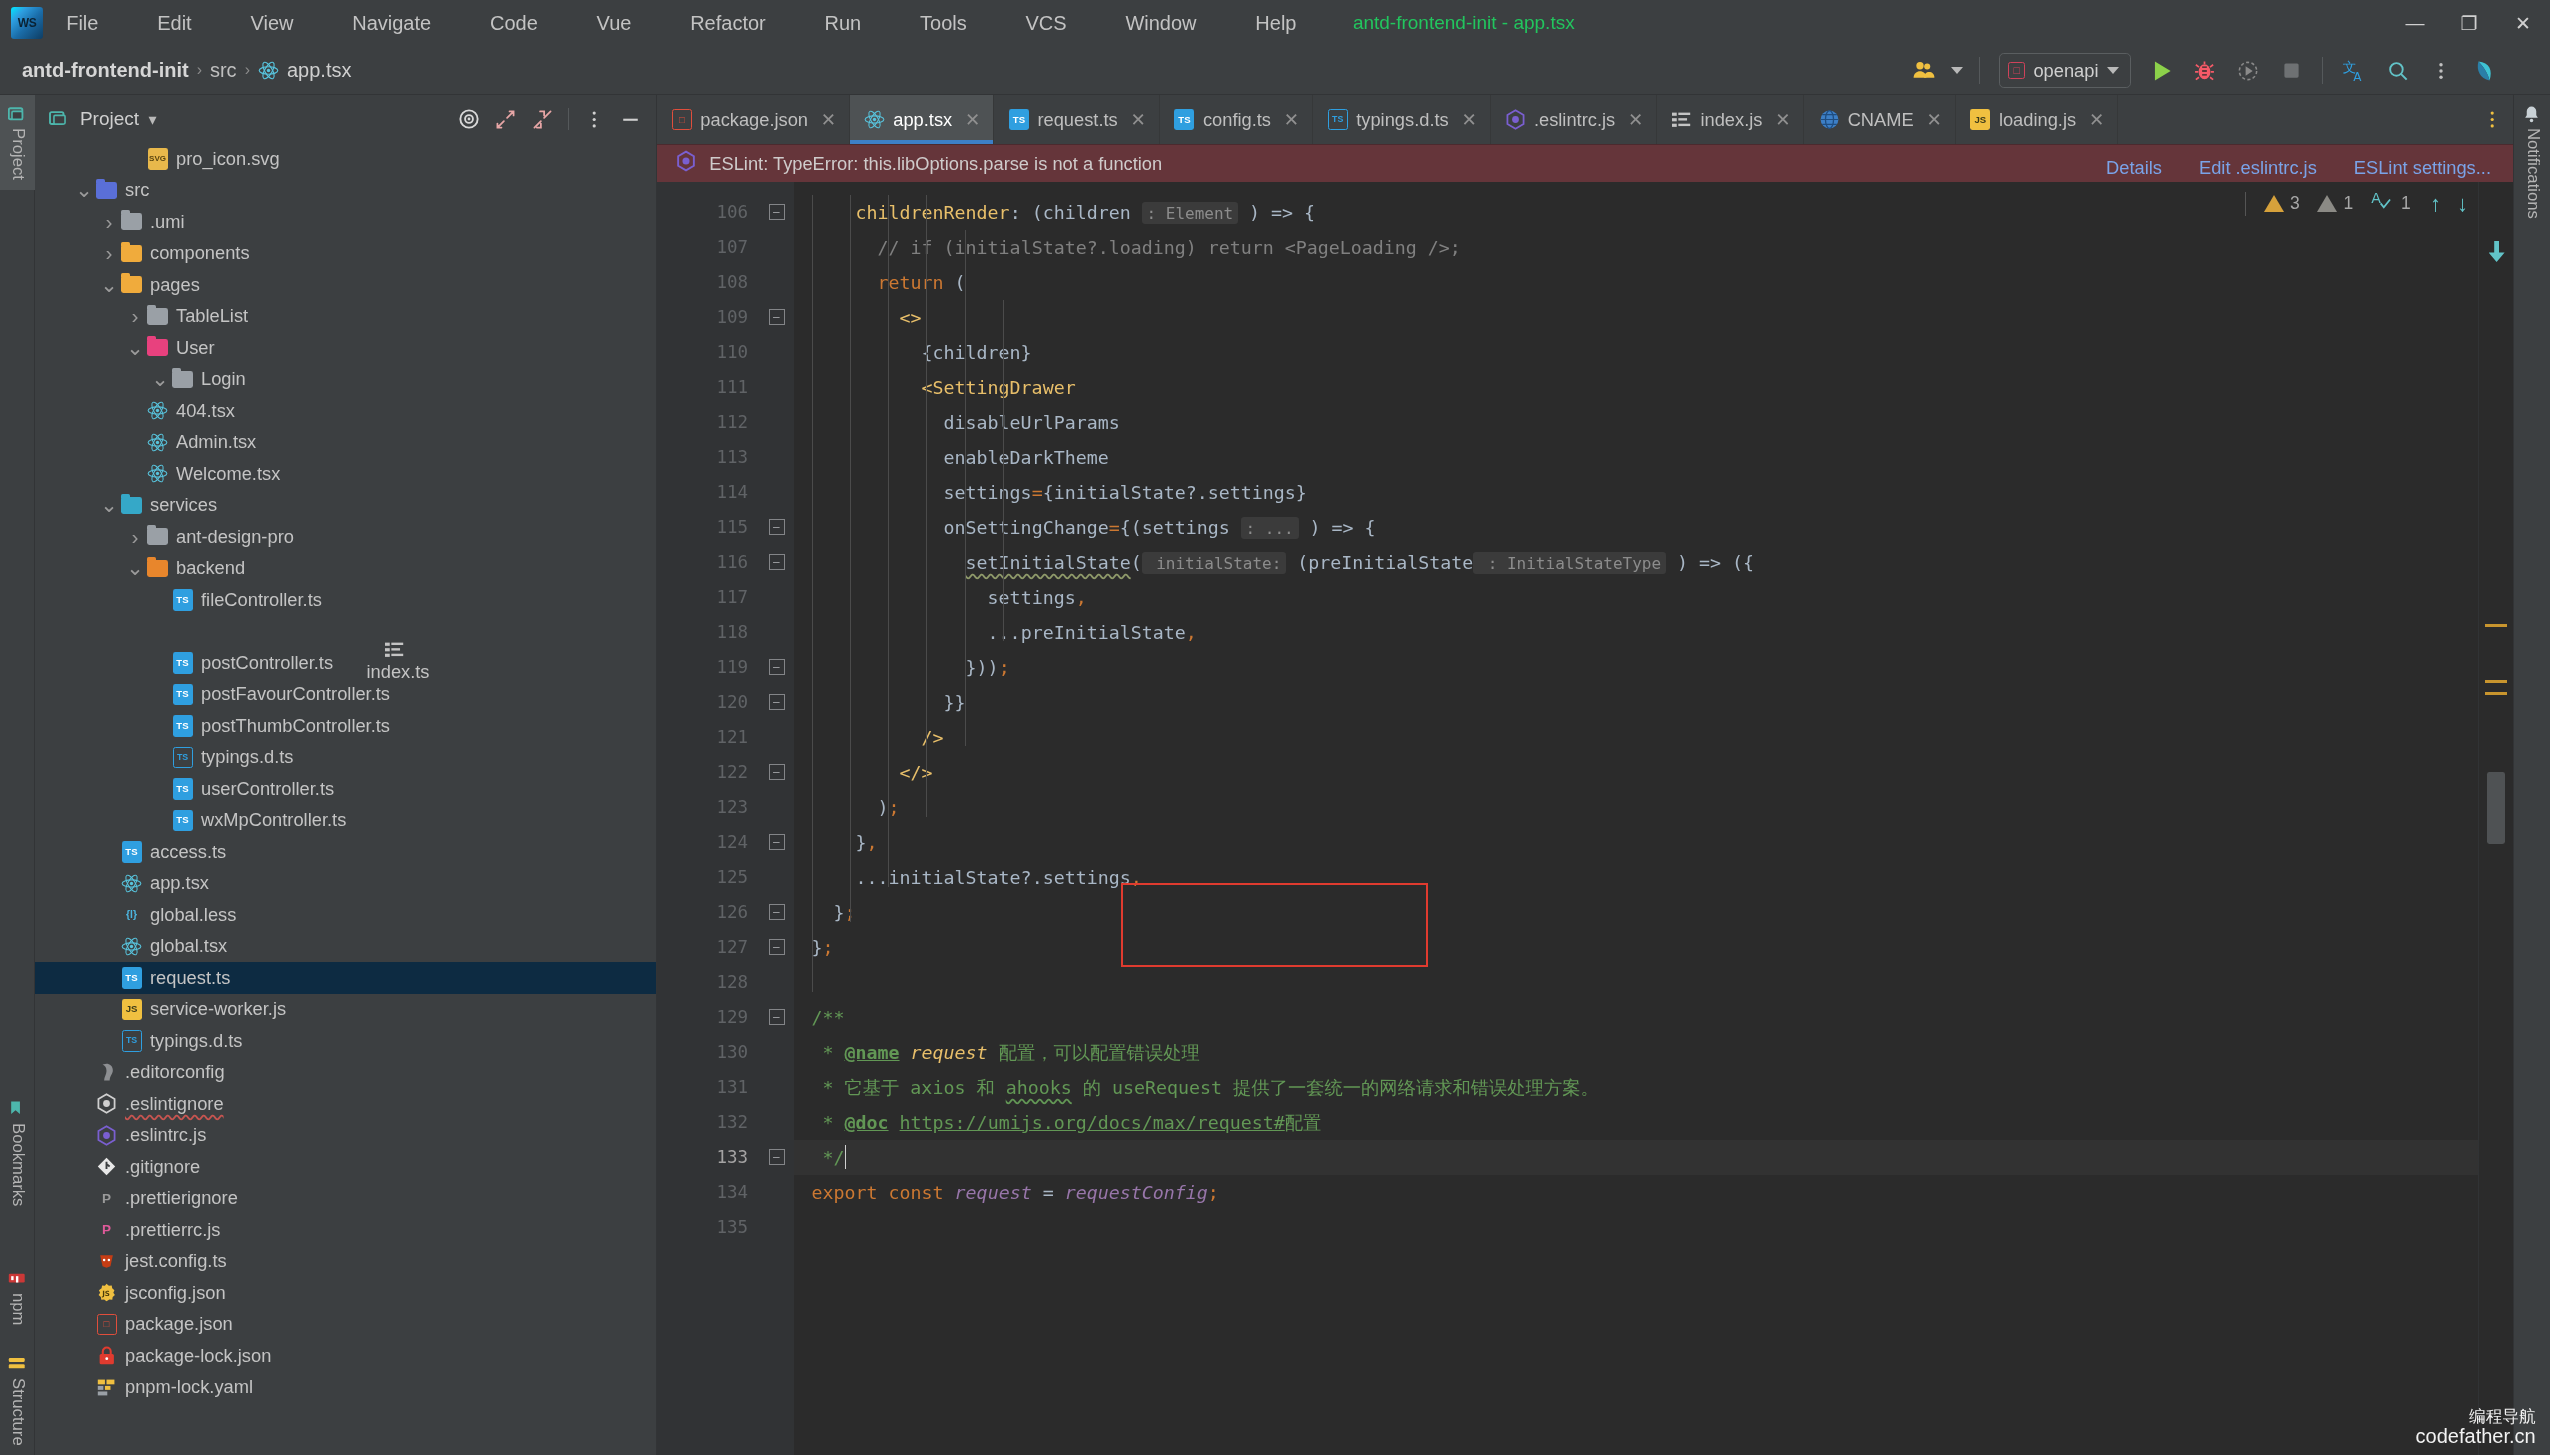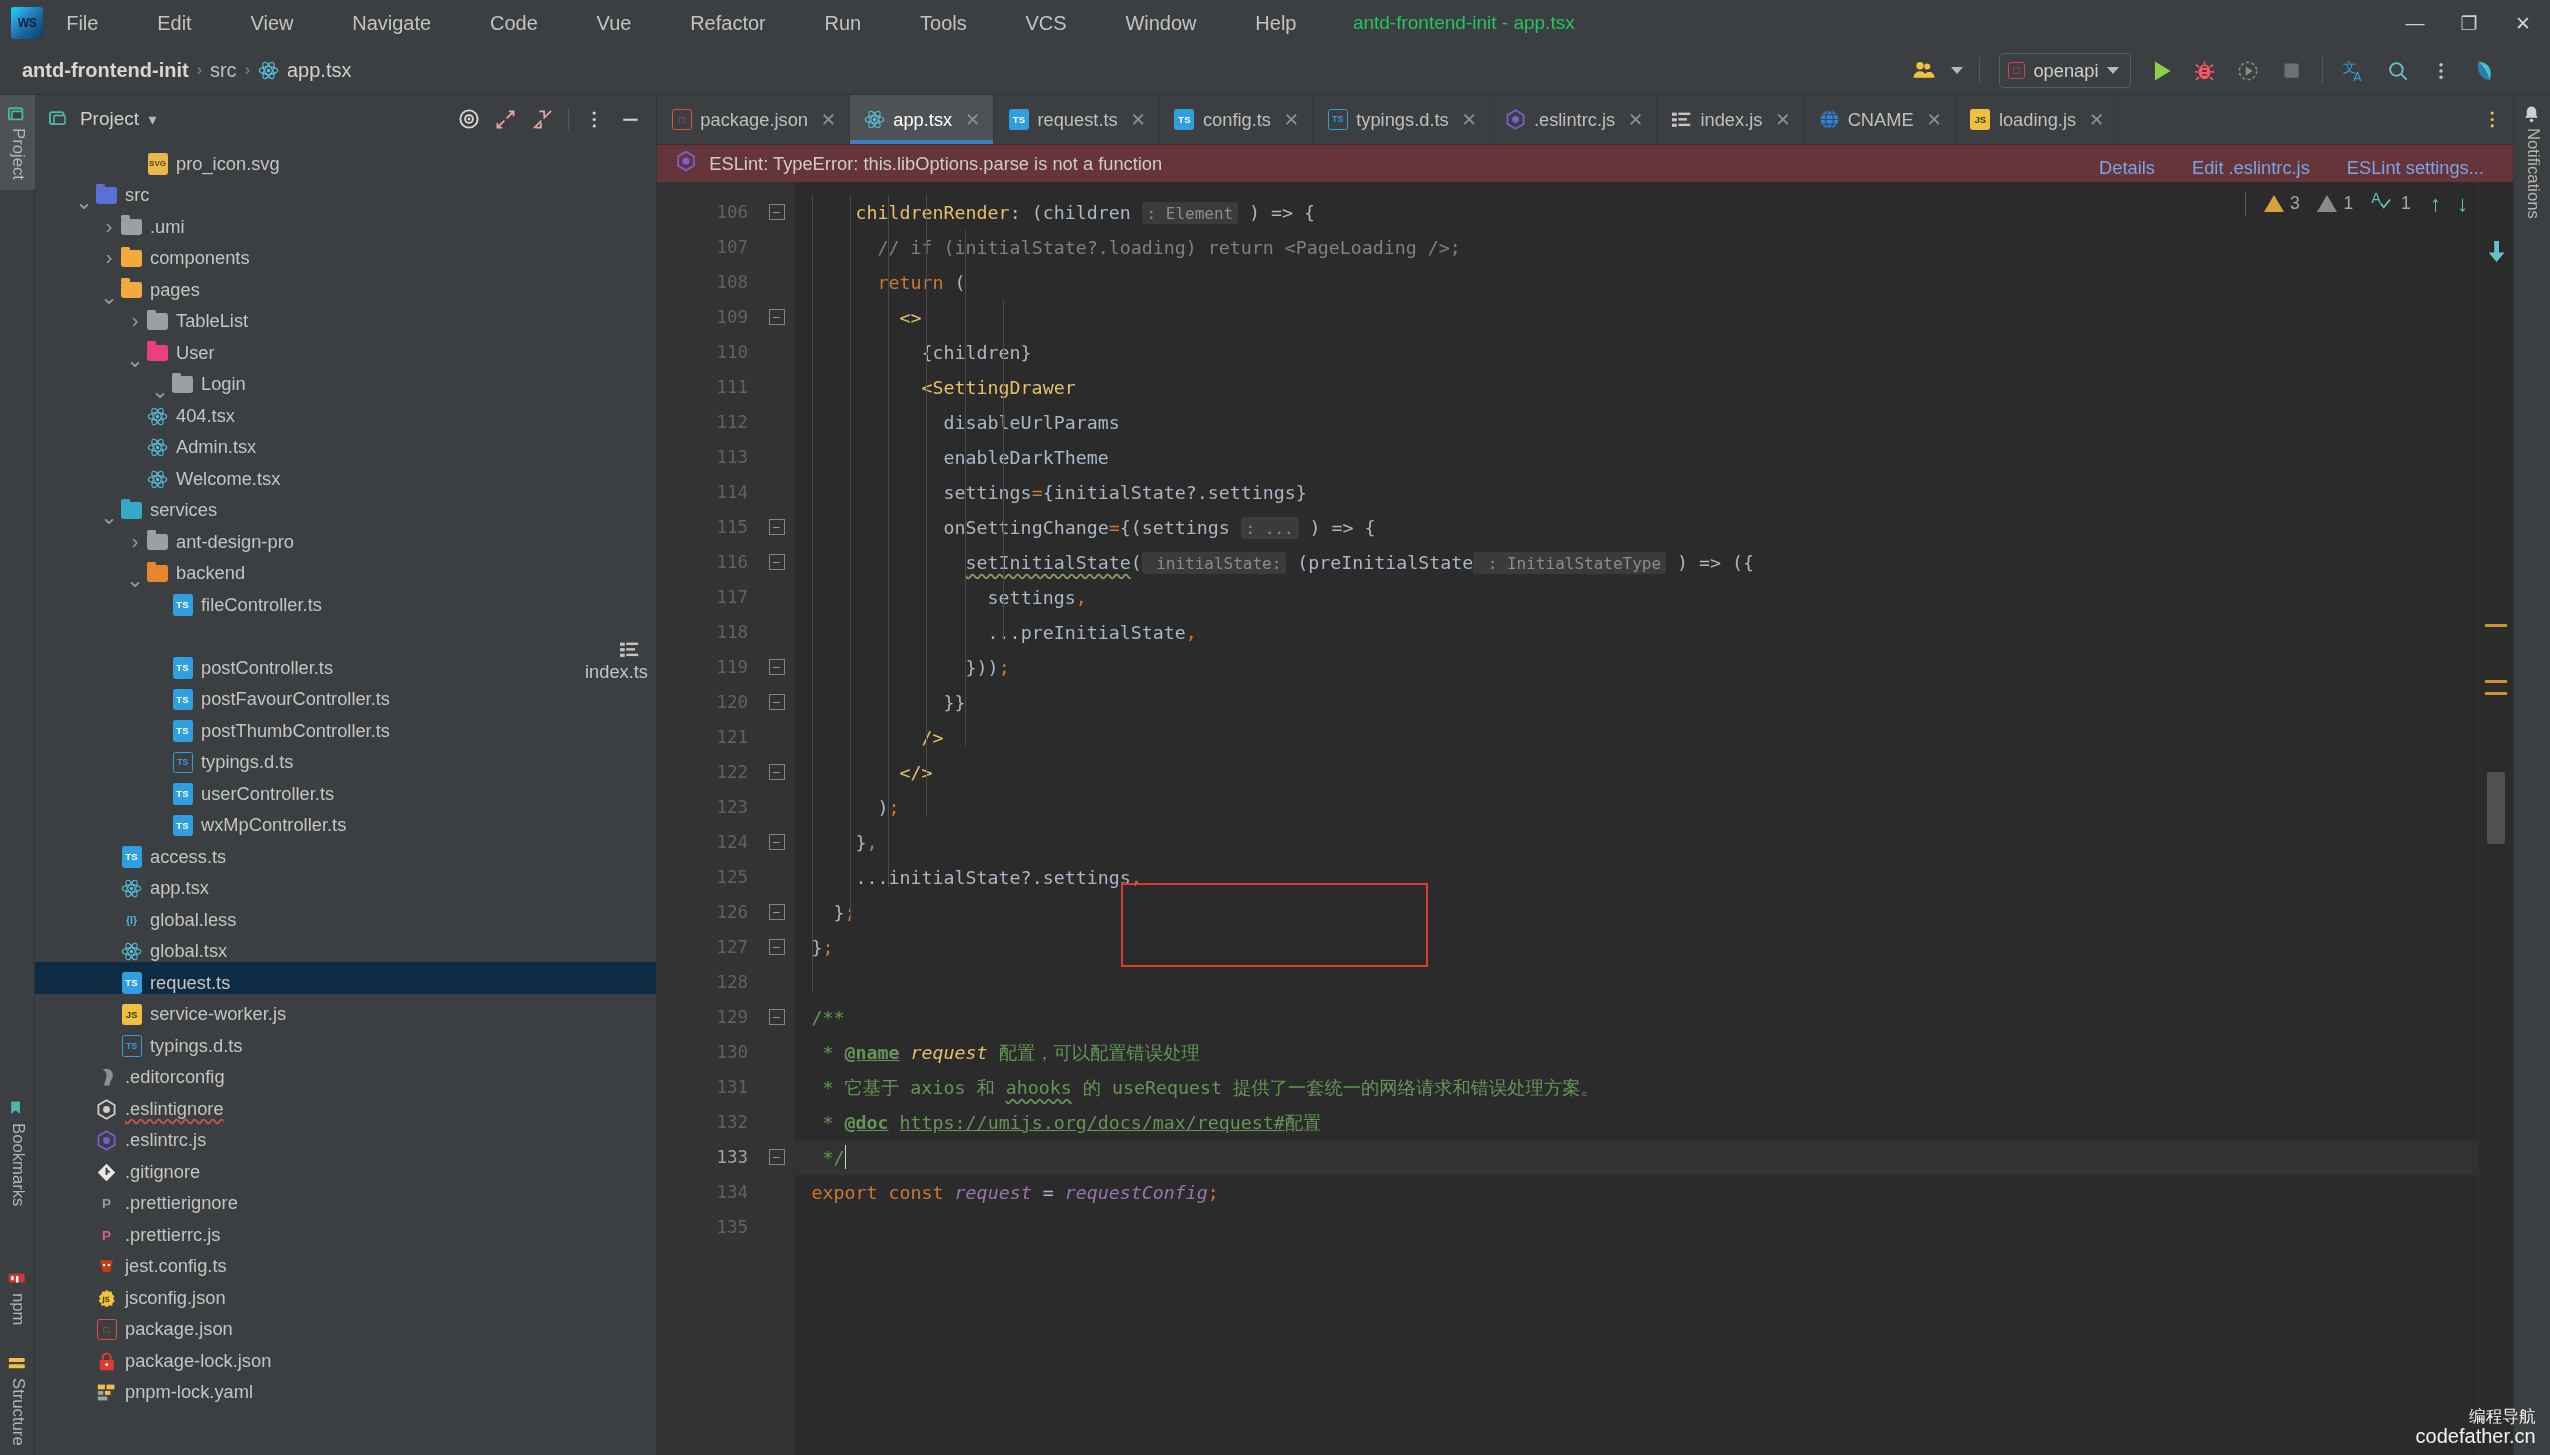--- a/index.html
+++ b/index.html
@@ -146,21 +146,21 @@
     border-radius: 3.2px;
   }
   .pp-hdr-sep { width:0.8px; height:22px; background:#55595b; margin:0 6.4px; }
 
   .tree {
     flex: 1 1 auto; overflow: hidden;
     position: relative;
     font-size: 18.3px;
   }
   .tree-row {
-    display: flex; align-items: flex-end;
+    display: flex; align-items: center;
     height: 31.5px;
     white-space: nowrap;
     padding-right: 8px;
     cursor: default;
   }
   .tree-row.selected { background: #0d2b42; }
   .tw {
     width: 24px; flex: 0 0 24px;
     display: flex; align-items: center; justify-content: center;
     color: #9b9b9b; font-size: 15px;
@@ -237,21 +237,21 @@
   }
 
   .eslint-bar {
     height: 38px; flex: 0 0 38px;
     background: #65353a;
     display: flex; align-items: center;
     padding-left: 17.5px; gap: 12.8px;
     font-size: 18.3px; color: #cfcbcb;
     border-top: 0.8px solid #4b2a2e;
   }
-  .eslint-links { margin-left: auto; display: flex; gap: 37px; padding-right: 29px; margin-top: 8px; }
+  .eslint-links { margin-left: auto; display: flex; gap: 37px; padding-right: 22px; margin-top: 8px; }
   .eslint-links a { color: #7aa3e8; text-decoration: none; cursor: default; }
 
   .code-wrap {
     flex: 1 1 auto; display: flex; min-height: 0;
     position: relative; background: #2b2b2b;
   }
   .gutter {
     width: 102px; flex: 0 0 102px;
     background: #313335;
     text-align: right;

